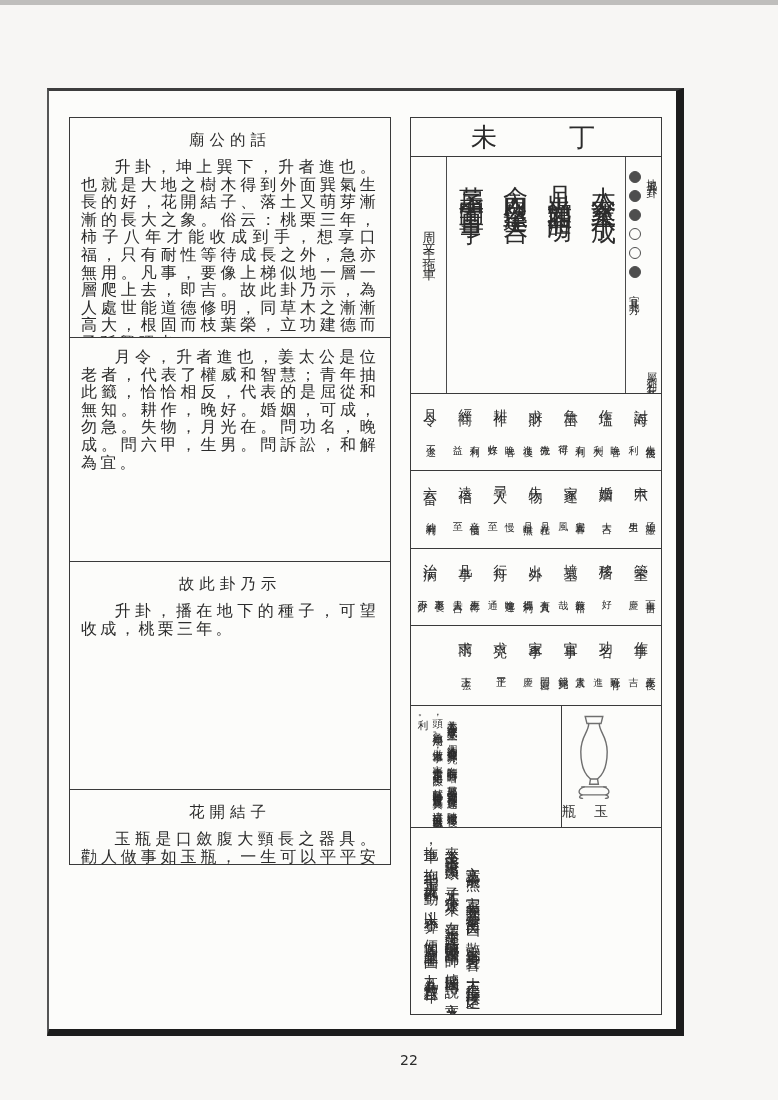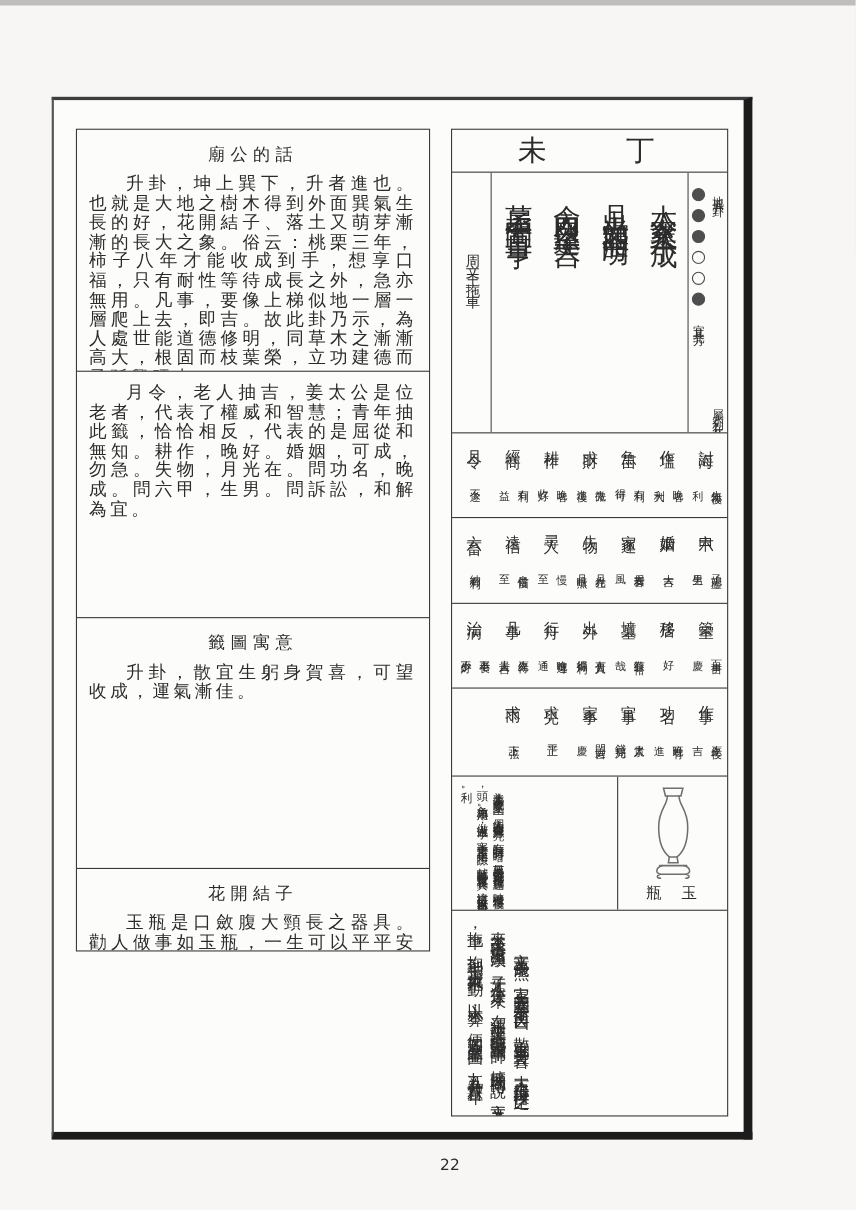--- a/index.html
+++ b/index.html
@@ -67,21 +67,21 @@
   .grid-row.r3 { height:77px; } .grid-row.r4 { height:80px; }
   .gcell { flex:1; display:flex; flex-direction:column; align-items:center; overflow:hidden; }
   .gname { writing-mode:vertical-rl; text-orientation:upright; font-size:14px; letter-spacing:3.5px; height:35px; }
   .gres  { display:flex; flex-direction:row-reverse; gap:3px; margin-top:4px; }
   .grcol { writing-mode:vertical-rl; text-orientation:upright; font-size:10px; letter-spacing:1.5px; }
 
   .story-row { flex:none; height:121px; border-bottom:1.5px solid #3a3a3a; display:flex; overflow:hidden; }
   .story-box { width:151px; box-sizing:border-box; border-right:1.5px solid #3a3a3a; padding:5px 5px; }
   .story-text { writing-mode:vertical-rl; text-orientation:upright; height:100%; box-sizing:border-box;
                 font-size:10.5px; line-height:14.6px; letter-spacing:1.2px; }
-  .vase-box { flex:1; display:flex; flex-direction:column; align-items:center; padding-top:7px; }
+  .vase-box { flex:1; display:flex; flex-direction:column; padding-top:7px; }
   .vase-svg { display:block; }
   .vase-label { font-size:14px; margin-top:2px; letter-spacing:2px; }
 
   .legend-box { flex:1; box-sizing:border-box; padding:7px 9px; overflow:hidden; }
   .legend-text { writing-mode:vertical-rl; text-orientation:upright; height:100%;
                  font-size:14.5px; line-height:21px; letter-spacing:2.6px; text-indent:1.4em; }
 
   .page-num { position:absolute; left:0; right:0; top:1052px; text-align:center; font-size:14px; color:#2b2b2b;margin-left:40px; }
 </style>
 </head>
@@ -91,25 +91,25 @@
   <div class="scan-top"></div>
 
   <div class="frame">
 
     <div class="left-box" id="left-sections">
         <div class="section s1">
           <div class="sec-title">廟公的話</div>
           <p class="sec-body">升卦，坤上巽下，升者進也。也就是大地之樹木得到外面巽氣生長的好，花開結子、落土又萌芽漸漸的長大之象。俗云：桃栗三年，柿子八年才能收成到手，想享口福，只有耐性等待成長之外，急亦無用。凡事，要像上梯似地一層一層爬上去，即吉。故此卦乃示，為人處世能道德修明，同草木之漸漸高大，根固而枝葉榮，立功建德而子孫興旺也。</p>
         </div>
         <div class="section s2">
-          <p class="sec-body">月令，老人抽吉，姜太公是位老者，代表了權威和智慧；青年抽此籤，恰恰相反，代表的是屈從和無知。耕作，晚好。婚姻，可成，勿急。失物，月光在。問功名，晚成。問六甲，生男。問訴訟，和解為宜。</p>
+          <p class="sec-body">月令，升者進也，姜太公是位老者，代表了權威和智慧；青年抽此籤，恰恰相反，代表的是屈從和無知。耕作，晚好。婚姻，可成，勿急。失物，月光在。問功名，晚成。問六甲，生男。問訴訟，和解為宜。</p>
         </div>
         <div class="section s3">
-          <div class="sec-title">籤圖寓意</div>
-          <p class="sec-body">升卦，散宜生躬身賀喜，可望收成，運氣漸佳。</p>
+          <div class="sec-title">故此卦乃示</div>
+          <p class="sec-body">升卦，播在地下的種子，可望收成，桃栗三年。</p>
         </div>
         <div class="section s4">
           <div class="sec-title">花開結子</div>
           <p class="sec-body">玉瓶是口斂腹大頸長之器具。勸人做事如玉瓶，一生可以平平安安的過日子。例如頸長，就是脖頸子要長，以免氣咽不能語；口要小，以免出言不遜；腹要大，以免度量狹窄。此三戒能守者，對於壽命自有裨益。</p>
         </div>
       </div>
 
     <div class="right-box">
 
       <div class="title-row">

